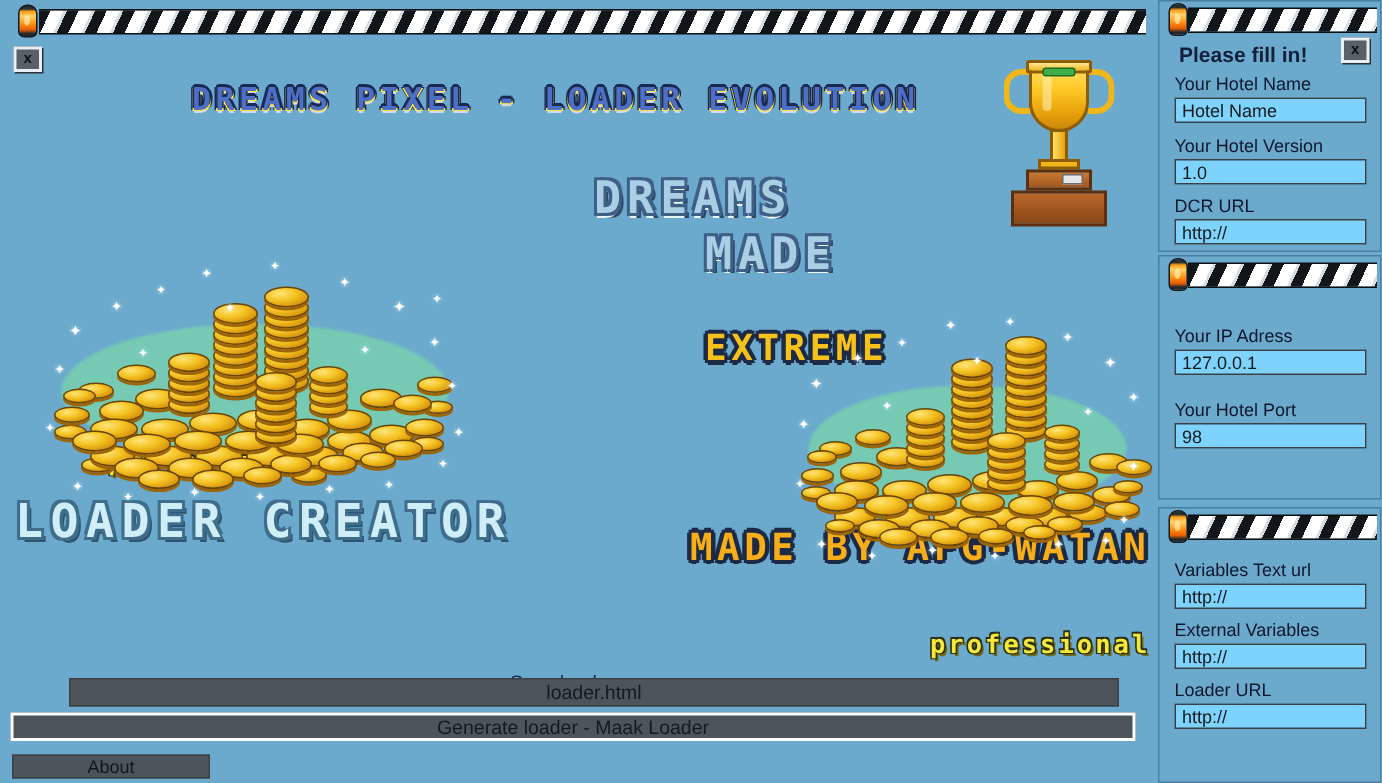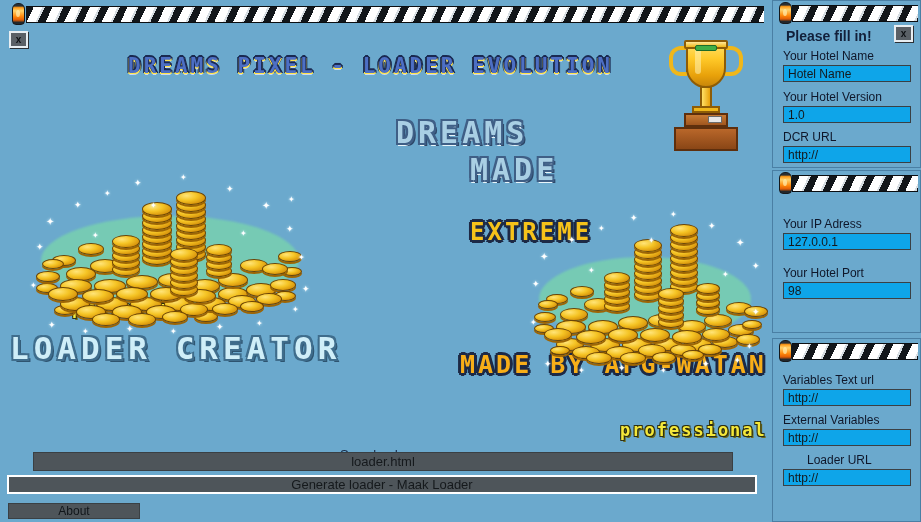--- a/index.html
+++ b/index.html
@@ -308,20 +308,21 @@
   }
   .field-dark {
     background: #4e555a;
     border: 1px solid #3a4044;
     box-sizing: border-box;
     color: #15191c;
     font-size: 13px;
     font-family: "Liberation Sans", sans-serif;
     padding: 0 5px;
     outline: none;
+    margin-left: 13px;
   }
   #save-input {
     position: absolute;
     left: 33px; top: 452px;
     width: 700px; height: 19px;
     text-align: center;
   }
   #generate-button {
     position: absolute;
     left: 7px; top: 475px;
@@ -355,21 +356,21 @@
     position: absolute;
     font-size: 12px;
     color: #0f172a;
     font-family: "Liberation Sans", sans-serif;
     white-space: nowrap;
   }
   .p-input {
     position: absolute;
     left: 10px;
     width: 128px; height: 17px;
-    background: #0ea5e9;
+    background: #7dd3fc;
     border: 1px solid #3a4044;
     box-sizing: border-box;
     color: #15191c;
     font-size: 12px;
     font-family: "Liberation Sans", sans-serif;
     padding: 0 4px;
     outline: none;
   }
 
   #panel1 { top: 0;   height: 168px; }
@@ -679,19 +680,19 @@
   <div class="panel" id="panel3" style="top:338px; height:184px;">
     <div class="lamp panel-lamp"></div>
     <div class="stripebar panel-bar"></div>
 
     <div class="p-label" style="left:10px; top:34px;">Variables Text url</div>
     <input class="p-input" style="top: 50px;" type="text" value="http://">
 
     <div class="p-label" style="left:10px; top:74px;">External Variables</div>
     <input class="p-input" style="top: 90px;" type="text" value="http://">
 
-    <div class="p-label" style="left:10px; top:114px;margin-left:24px;">Loader URL</div>
+    <div class="p-label" style="left:10px; top:114px;">Loader URL</div>
     <input class="p-input" style="top: 130px;" type="text" value="http://">
   </div>
 
   <div id="about-button">About</div>
 
 </div>
 
 </body></html>

